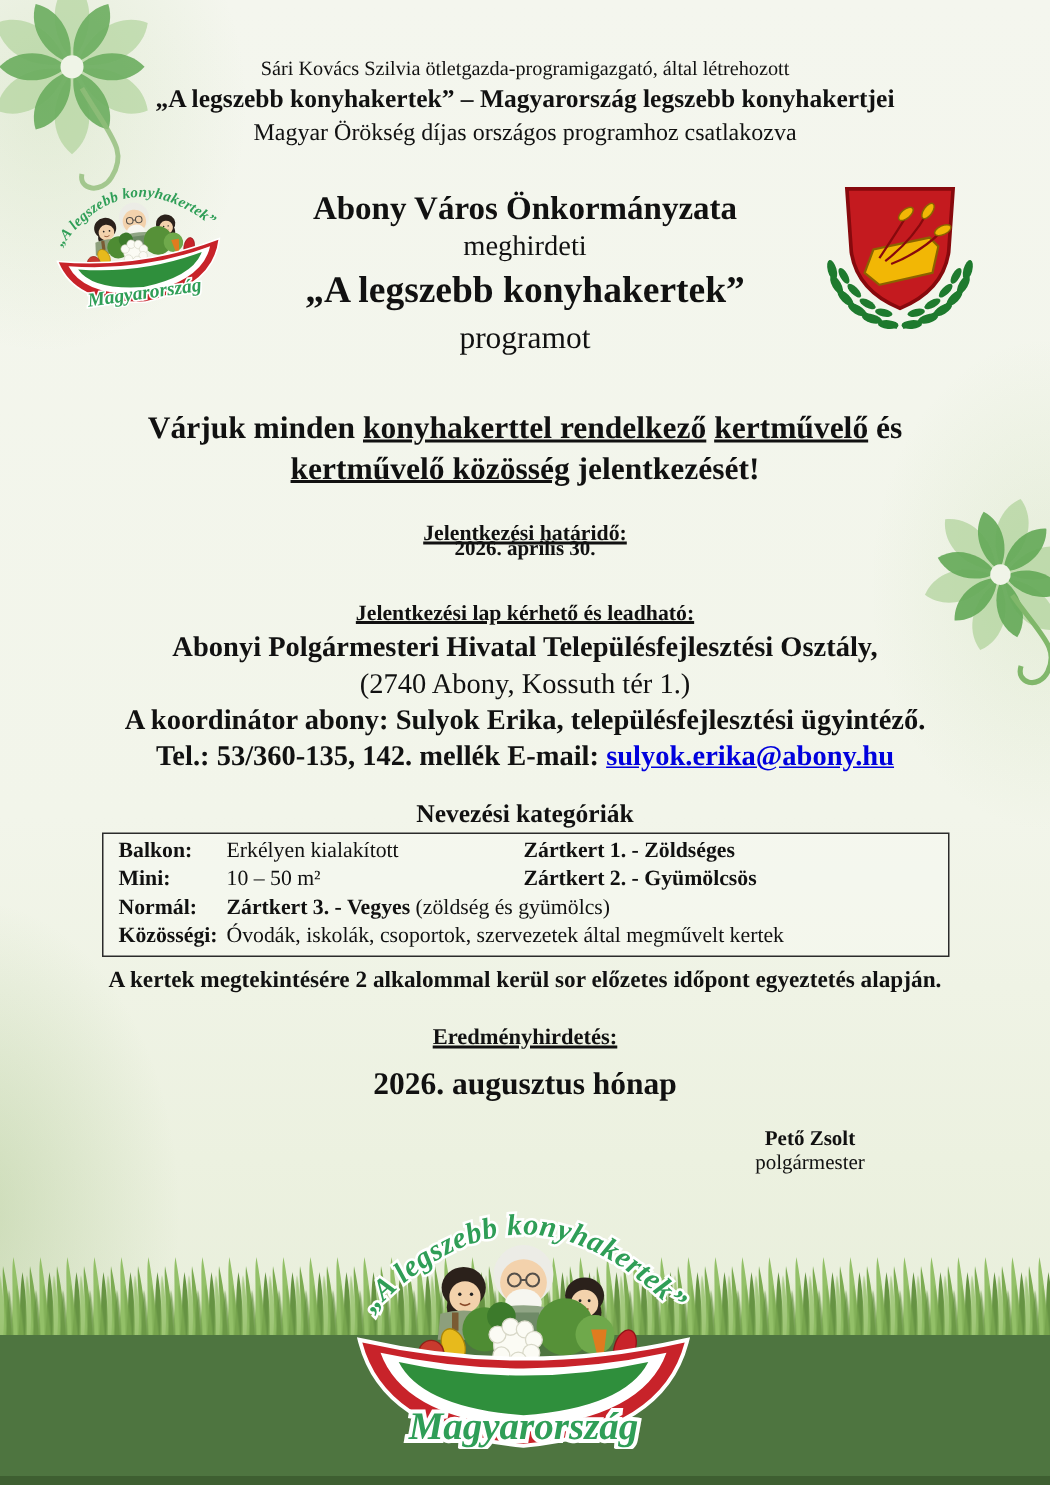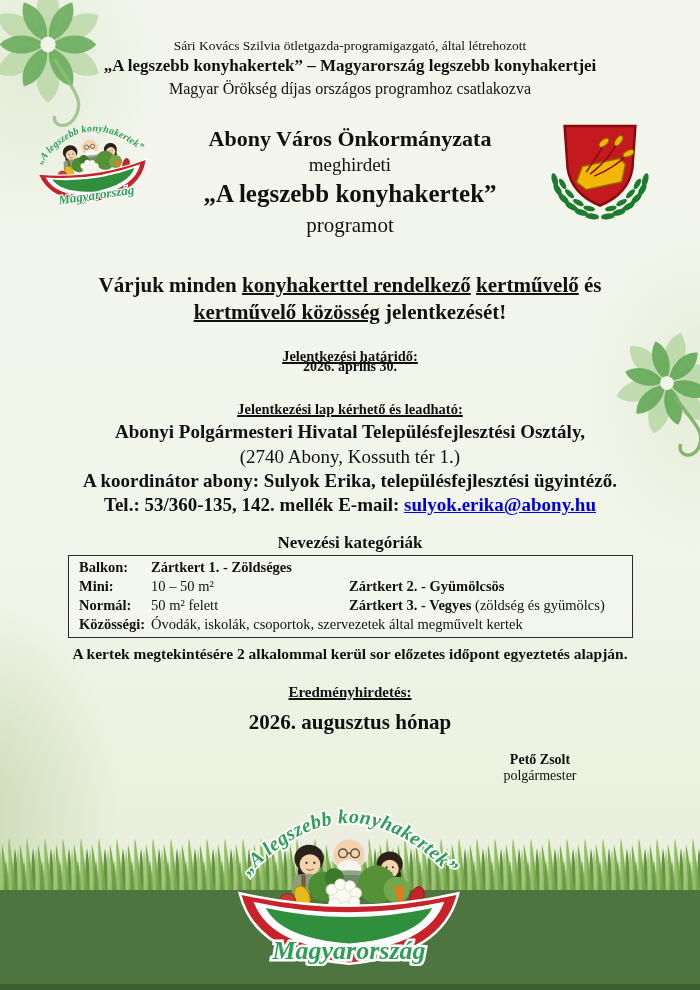--- a/index.html
+++ b/index.html
@@ -232,30 +232,30 @@
   <div class="abs ctr address">(2740 Abony, Kossuth tér 1.)</div>
   <div class="abs ctr coord">A koordinátor abony: Sulyok Erika, településfejlesztési ügyintéző.</div>
   <div class="abs ctr contact">
     <span>Tel.: 53/360-135, 142. mellék E-mail: </span><a class="email">sulyok.erika@abony.hu</a>
   </div>
 
   <div class="abs ctr cat-title">Nevezési kategóriák</div>
   <div class="abs cat-box">
     <div class="cat-row">
       <span class="cat-label">Balkon:</span>
+      <span class="cat-desc">Erkélyen kialakított</span>
       <span class="cat-right"><span class="b">Zártkert 1. - Zöldséges</span><span></span></span>
     </div>
     <div class="cat-row">
       <span class="cat-label">Mini:</span>
       <span class="cat-desc">10 – 50 m²</span>
       <span class="cat-right"><span class="b">Zártkert 2. - Gyümölcsös</span><span></span></span>
     </div>
     <div class="cat-row">
       <span class="cat-label">Normál:</span>
-      <span class="cat-desc">50 m² felett</span>
       <span class="cat-right"><span class="b">Zártkert 3. - Vegyes</span><span> (zöldség és gyümölcs)</span></span>
     </div>
     <div class="cat-row">
       <span class="cat-label">Közösségi:</span>
       <span class="cat-desc-wide">Óvodák, iskolák, csoportok, szervezetek által megművelt kertek</span>
     </div>
   </div>
 
   <div class="abs ctr visit">A kertek megtekintésére 2 alkalommal kerül sor előzetes időpont egyeztetés alapján.</div>
 

